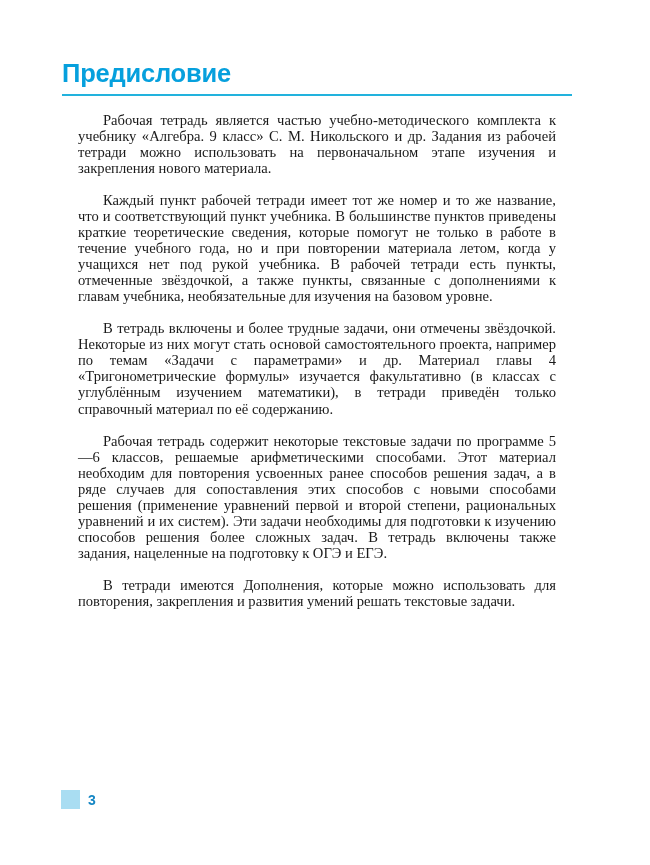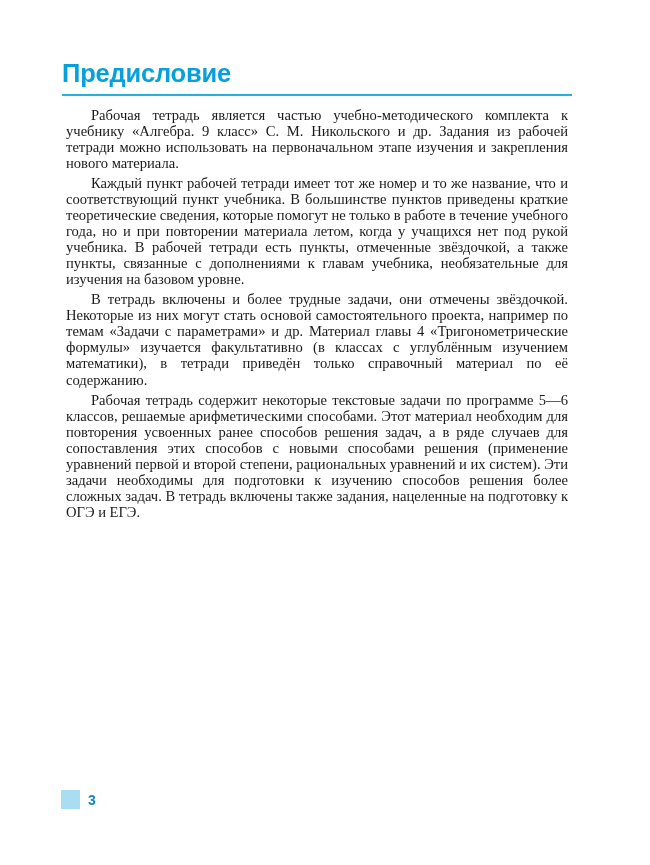--- a/index.html
+++ b/index.html
@@ -47,21 +47,21 @@
     border-top: 2.2px solid #22b2dd;
     margin: 4px 0 0 0;
     padding: 0;
   }
 
   .body-text {
     margin-top: 11px;
   }
 
   .body-text p {
-    margin: 4px;
+    margin: 16px;
     padding: 0;
     font-size: 14.6px;
     line-height: 16.05px;
     text-align: justify;
     text-justify: inter-word;
     text-indent: 25px;
     color: #1a1a1a;
     word-spacing: -0.1px;
     hyphens: manual;
   }
@@ -99,20 +99,21 @@
 
     <h1 class="chapter-title">Предисловие</h1>
 
     <hr class="title-rule">
 
     <div class="body-text">
       <p>Рабочая тетрадь является частью учебно-методического комплекта к учебнику «Алгебра. 9 класс» С. М. Никольского и др. Задания из рабочей тетради можно использовать на первоначальном этапе изучения и закрепления нового материала.</p>
       <p>Каждый пункт рабочей тетради имеет тот же номер и то же название, что и соответствующий пункт учебника. В большинстве пунктов приведены краткие теоретические сведения, которые помогут не только в работе в течение учебного года, но и при повторении материала летом, когда у учащихся нет под рукой учебника. В рабочей тетради есть пункты, отмеченные звёздочкой, а также пункты, связанные с дополнениями к главам учебника, необязательные для изучения на базовом уровне.</p>
       <p>В тетрадь включены и более трудные задачи, они отмечены звёздочкой. Некоторые из них могут стать основой самостоятельного проекта, например по темам «Задачи с параметрами» и др. Материал главы 4 «Тригонометрические формулы» изучается факультативно (в классах с углублённым изучением математики), в тетради приведён только справочный материал по её содержанию.</p>
       <p>Рабочая тетрадь содержит некоторые текстовые задачи по программе 5—6 классов, решаемые арифметическими способами. Этот материал необходим для повторения усвоенных ранее способов решения задач, а в ряде случаев для сопоставления этих способов с новыми способами решения (применение уравнений первой и второй степени, рациональных уравнений и их систем). Эти задачи необходимы для подготовки к изучению способов решения более сложных задач. В тетрадь включены также задания, нацеленные на подготовку к ОГЭ и ЕГЭ.</p>
+      <p>В тетради имеются Дополнения, которые можно использовать для повторения, закрепления и развития умений решать текстовые задачи.</p>
     </div>
 
   </div>
 
   <div class="page-footer">
     <span class="folio-square"></span>
     <span class="folio-number">3</span>
   </div>
 
 </div>

